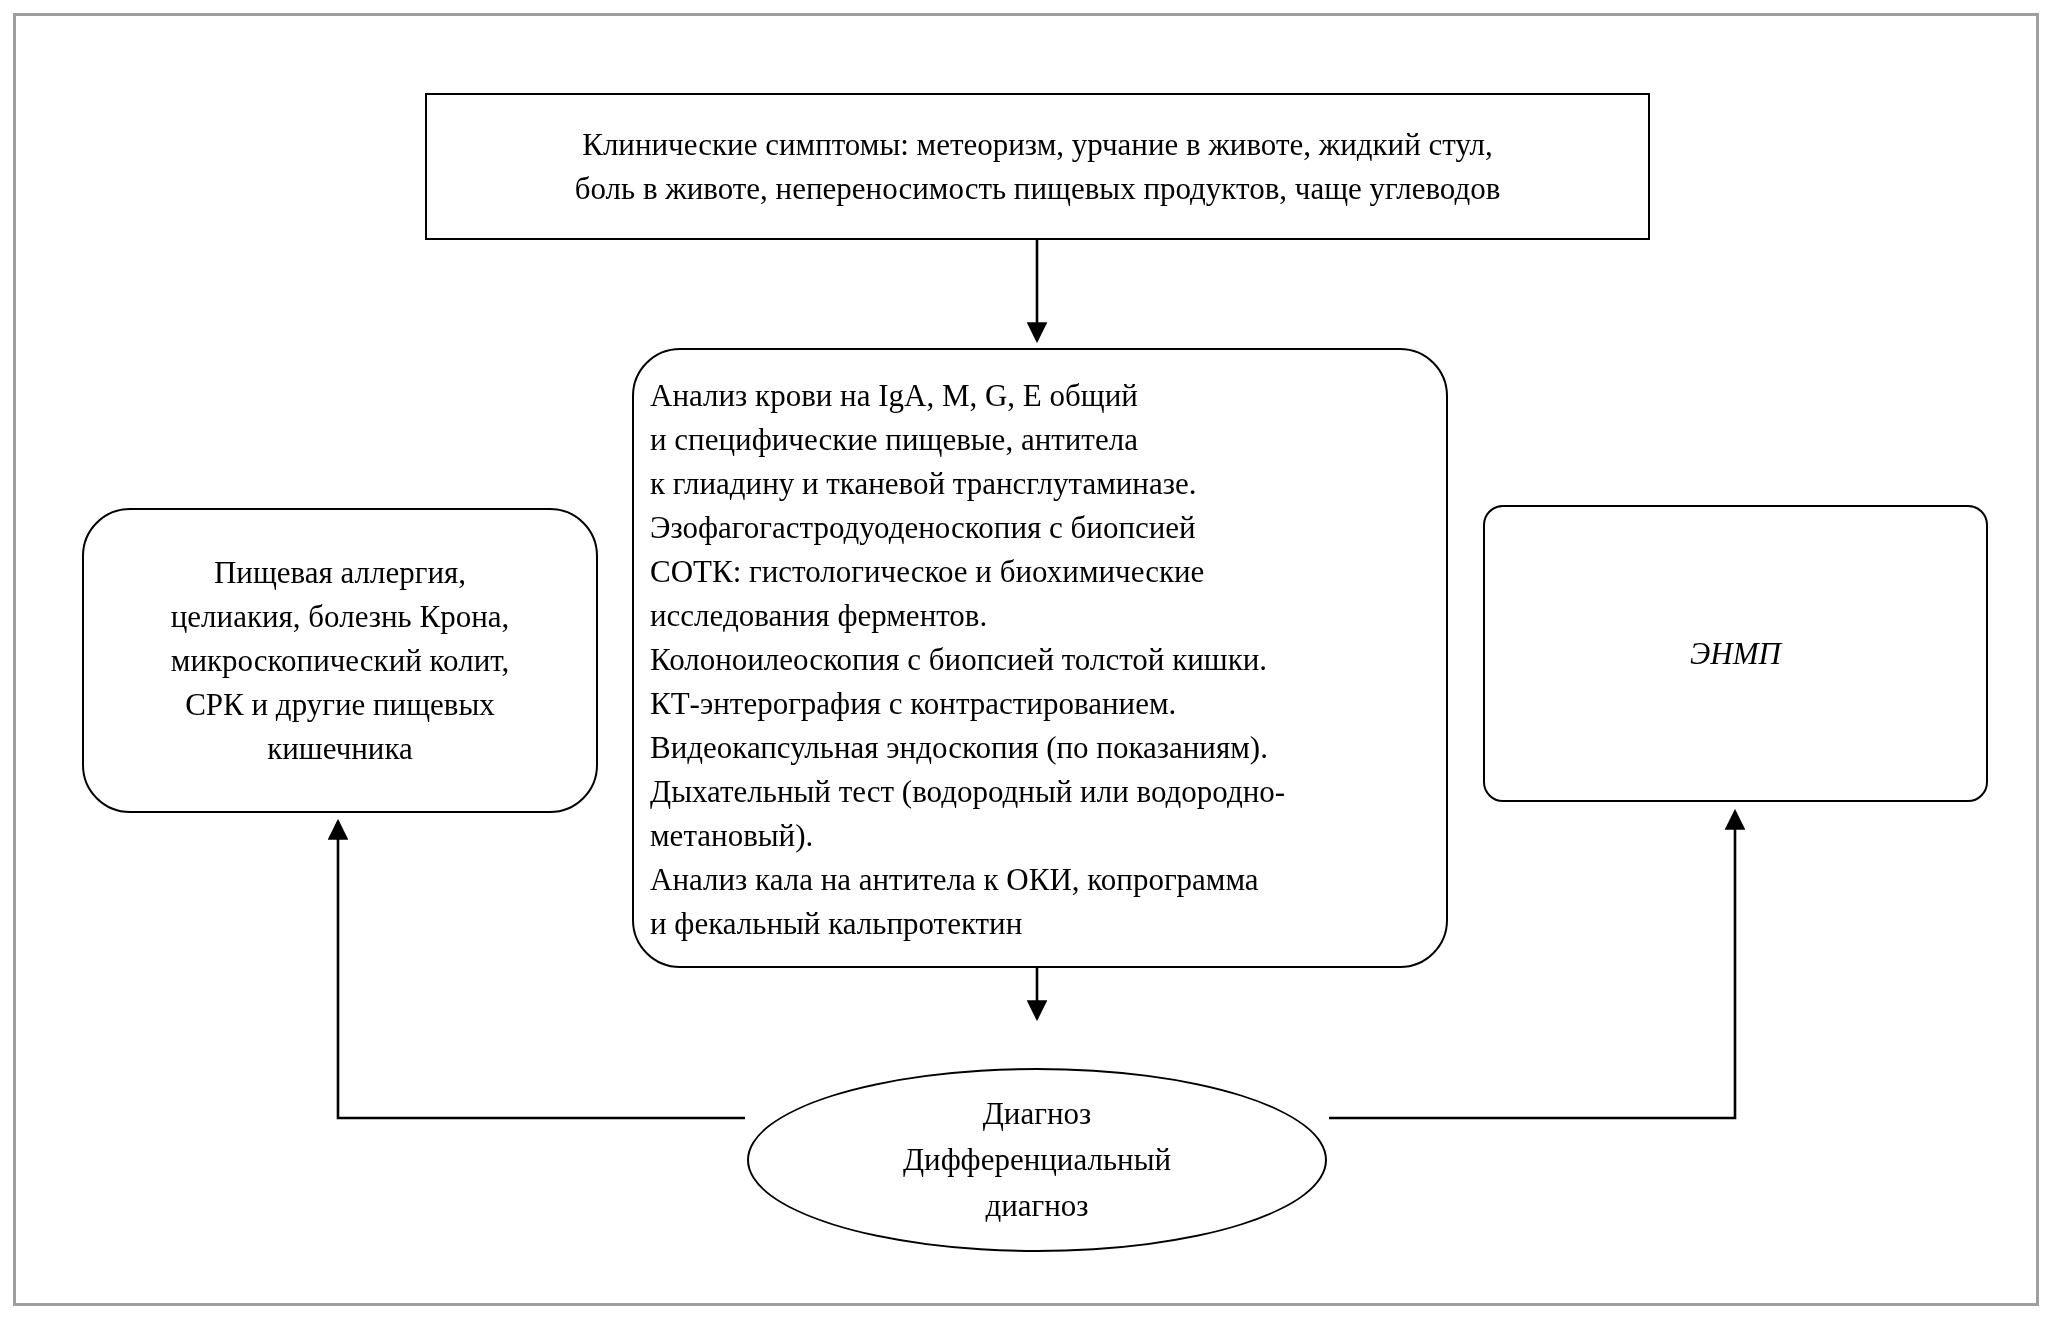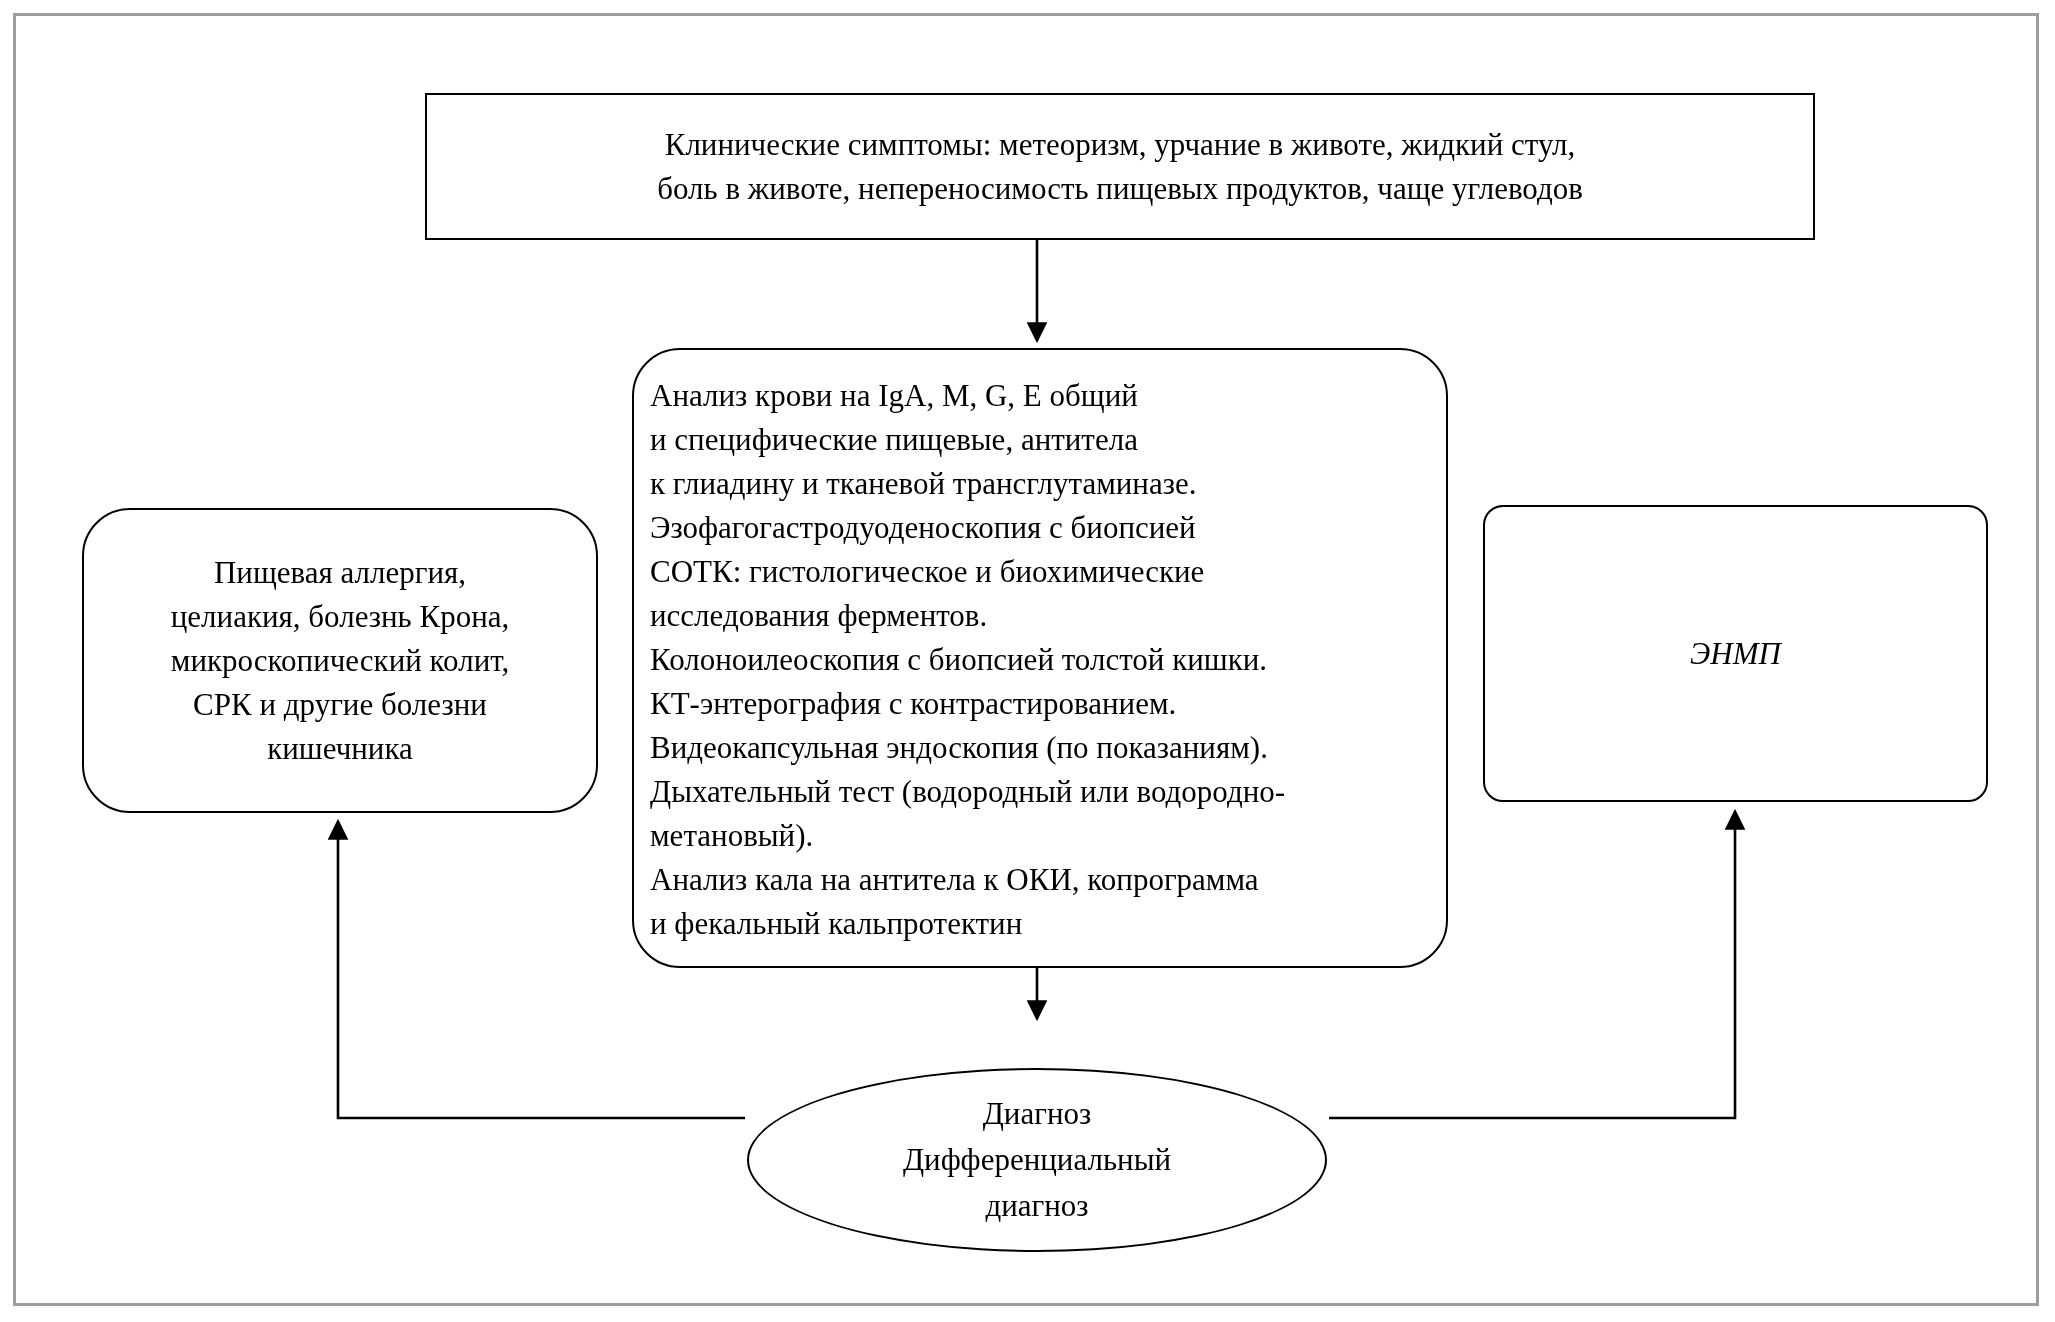--- a/index.html
+++ b/index.html
@@ -45,21 +45,21 @@
     box-sizing: border-box;
     font-size: 31px;
     line-height: 44px;
   }
   .node .txt {
     white-space: pre-line;
   }
   .symptoms-box {
     left: 425px;
     top: 93px;
-    width: 1390px;
+    width: 1225px;
     height: 147px;
     display: flex;
     align-items: center;
     justify-content: center;
     text-align: center;
   }
   .investigations-box {
     left: 632px;
     top: 348px;
     width: 816px;
@@ -143,21 +143,21 @@
 Дыхательный тест (водородный или водородно-
 метановый).
 Анализ кала на антитела к ОКИ, копрограмма
 и фекальный кальпротектин</span>
 </div>
 
 <div class="node differential-box">
   <span class="txt">Пищевая аллергия,
 целиакия, болезнь Крона,
 микроскопический колит,
-СРК и другие болезни
+СРК и другие пищевых
 кишечника</span>
 </div>
 
 <div class="node enmp-box">
   <span class="txt">ЭНМП</span>
 </div>
 
 <div class="node diagnosis-ellipse">
   <span class="txt">Диагноз
 Дифференциальный

